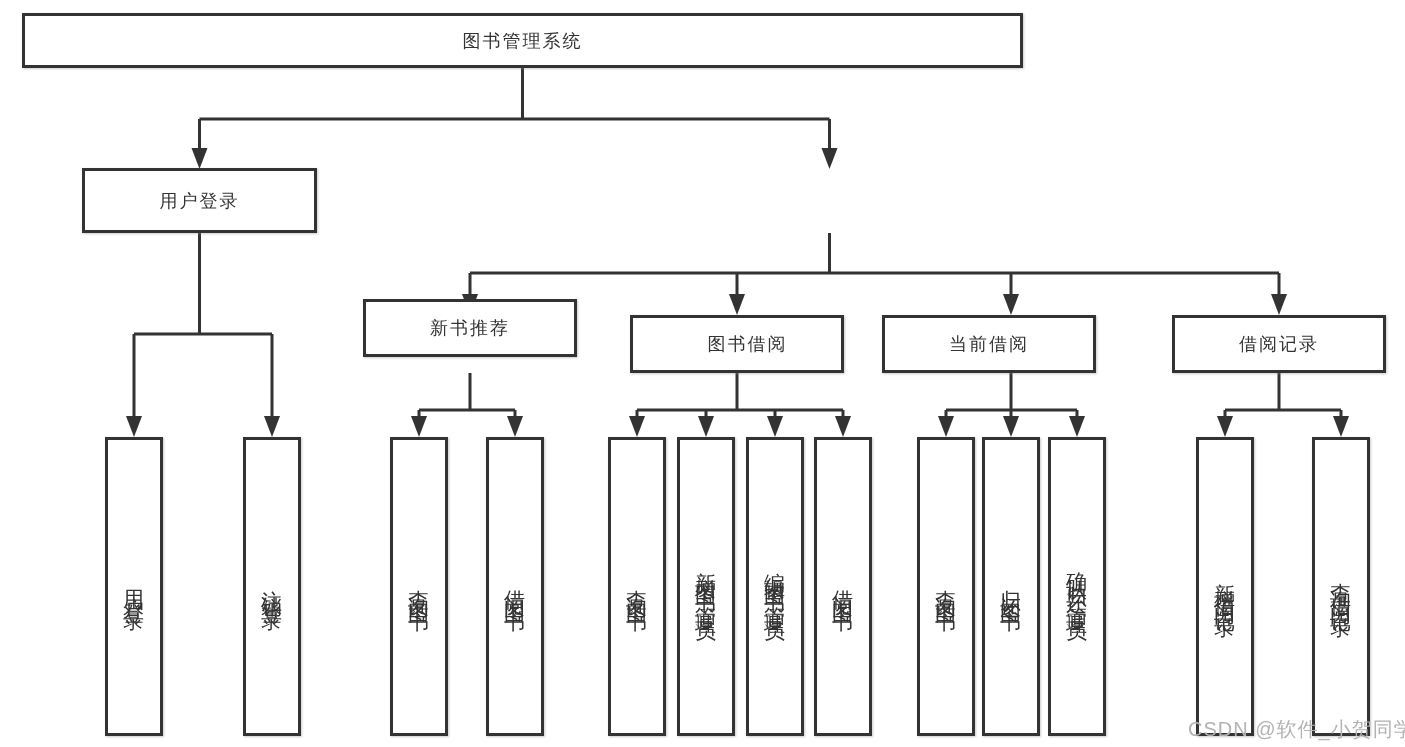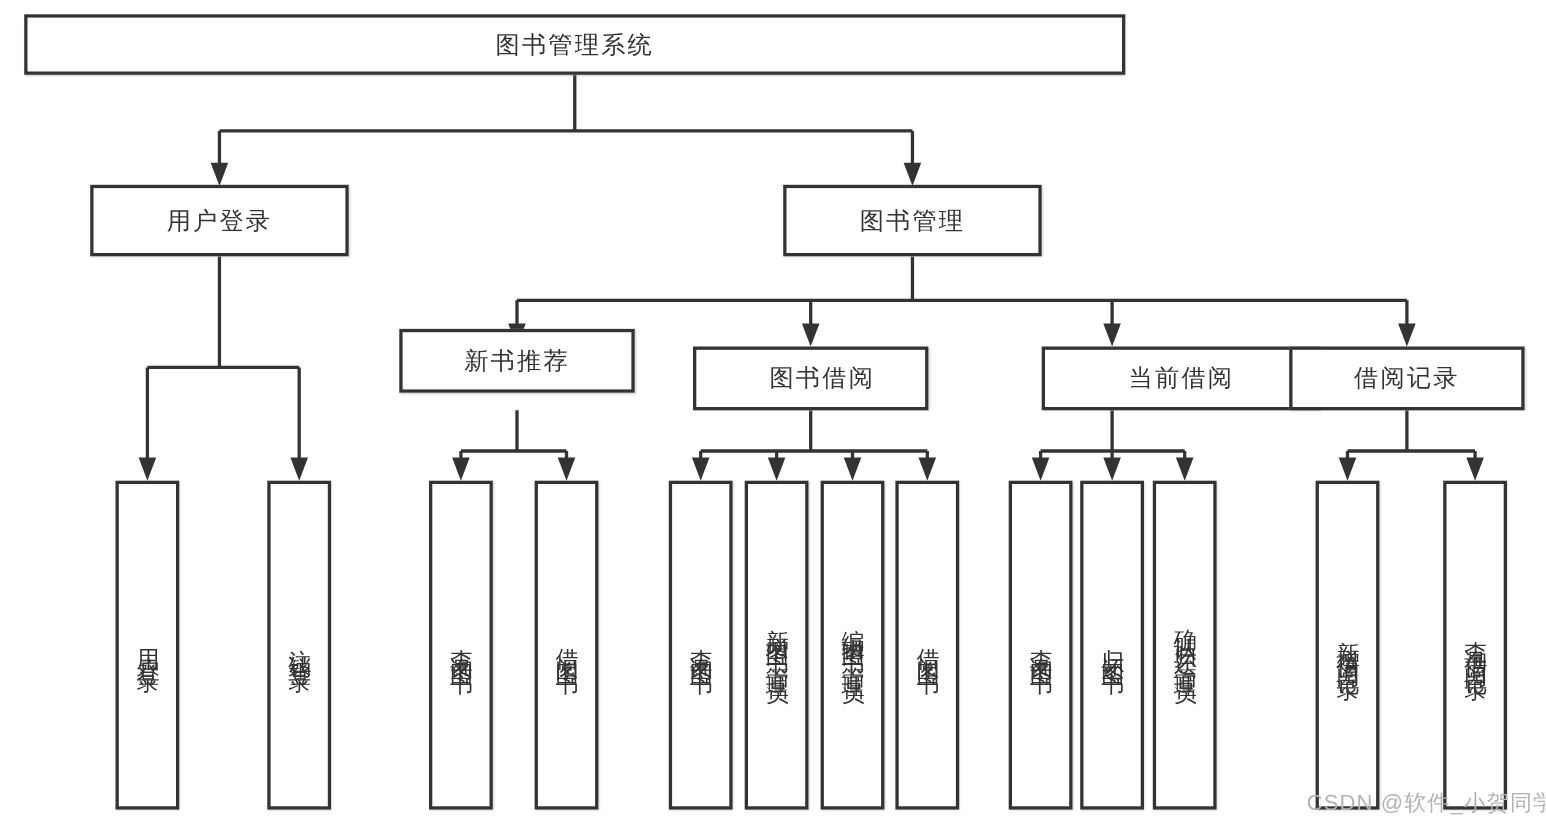--- a/index.html
+++ b/index.html
@@ -34,41 +34,41 @@
   .box {
     position: absolute;
     background: var(--box-background);
     border: 3px solid var(--line);
     display: flex;
     align-items: center;
     justify-content: center;
     box-shadow: 1px 1px 2px rgba(140,140,140,0.45);
   }
   .hlabel {
-    font-size: 22px;
+    font-size: 18px;
     letter-spacing: 2px;
     color: var(--text);
     white-space: nowrap;
   }
   .vlabel {
     writing-mode: vertical-rl;
     text-orientation: mixed;
     font-size: 21px;
     letter-spacing: 7px;
     line-height: 1.2;
     color: var(--text);
     white-space: nowrap;
   }
   
   .n-root   { left: 22px;   top: 13px;  width: 1001px; height: 55px; }
   .n-login  { left: 82px;   top: 168px; width: 235px;  height: 65px; }
   .n-mgmt   { left: 712px;  top: 168px; width: 235px;  height: 65px; }
   .n-rec    { left: 363px;  top: 299px; width: 214px;  height: 58px; }
   .n-borrow { left: 630px;  top: 315px; width: 214px;  height: 58px; padding-left: 21px; }
-  .n-cur    { left: 947px;  top: 315px; width: 254px;  height: 58px; }
+  .n-cur    { left: 882px;  top: 315px; width: 214px;  height: 58px; }
   .n-recs   { left: 1172px; top: 315px; width: 214px;  height: 58px; align-items: center; }
   .leaf     { top: 437px; width: 58px; height: 299px; }
   .l-1  { left: 105px; }
   .l-2  { left: 243px; }
   .l-3  { left: 390px; }
   .l-4  { left: 486px; }
   .l-5  { left: 608px; }
   .l-6  { left: 677px; }
   .l-7  { left: 746px; }
   .l-8  { left: 814px; }
@@ -128,23 +128,20 @@
     <polygon class="arrow" points="1333,416 1349,416 1341,437"></polygon>
   </svg>
 
   <div class="box n-root">
     <span class="hlabel">图书管理系统</span>
   </div>
 
   <div class="box n-login">
     <span class="hlabel">用户登录</span>
   </div>
-  <div class="box n-mgmt">
-    <span class="hlabel">图书管理</span>
-  </div>
 
   <div class="box n-rec">
     <span class="hlabel">新书推荐</span>
   </div>
   <div class="box n-borrow">
     <span class="hlabel">图书借阅</span>
   </div>
   <div class="box n-cur">
     <span class="hlabel">当前借阅</span>
   </div>

